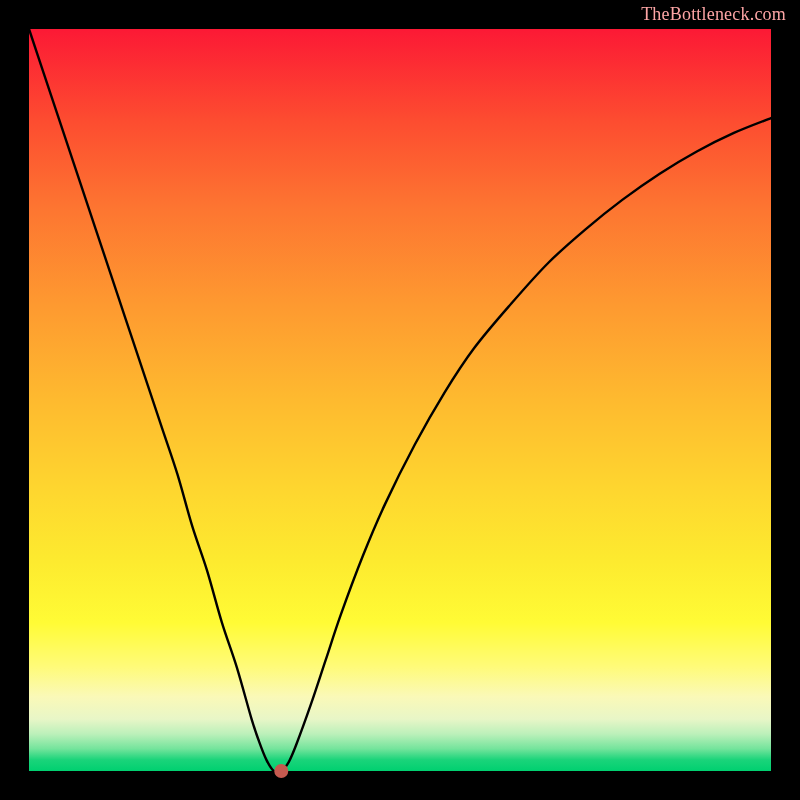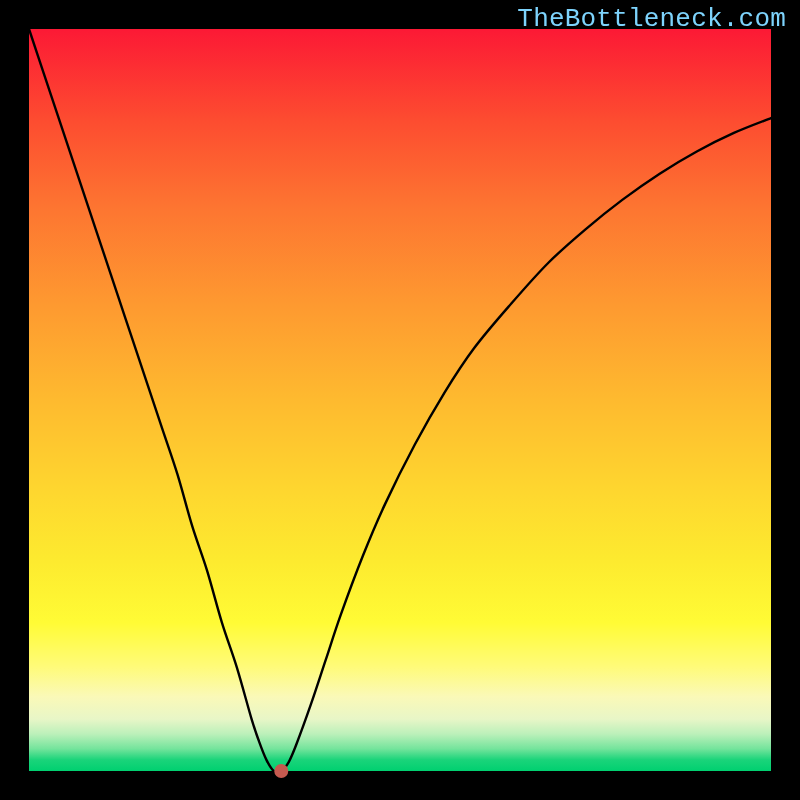--- a/index.html
+++ b/index.html
@@ -7,23 +7,23 @@
   .frame {
     position: relative;
     width: 800px;
     height: 800px;
     background: #000;
   }
   .watermark {
     position: absolute;
     top: 4px;
     right: 14px;
-    font-family: Liberation Mono, monospace;
-    font-size: 26px;
-    color: #7dd3fc;
+    font-family: Liberation Serif, serif;
+    font-size: 18px;
+    color: #fca5a5;
     letter-spacing: 0.2px;
     user-select: none;
   }
   .plot {
     position: absolute;
     left: 29px;
     top: 29px;
     width: 742px;
     height: 742px;
     background: linear-gradient(to bottom,

